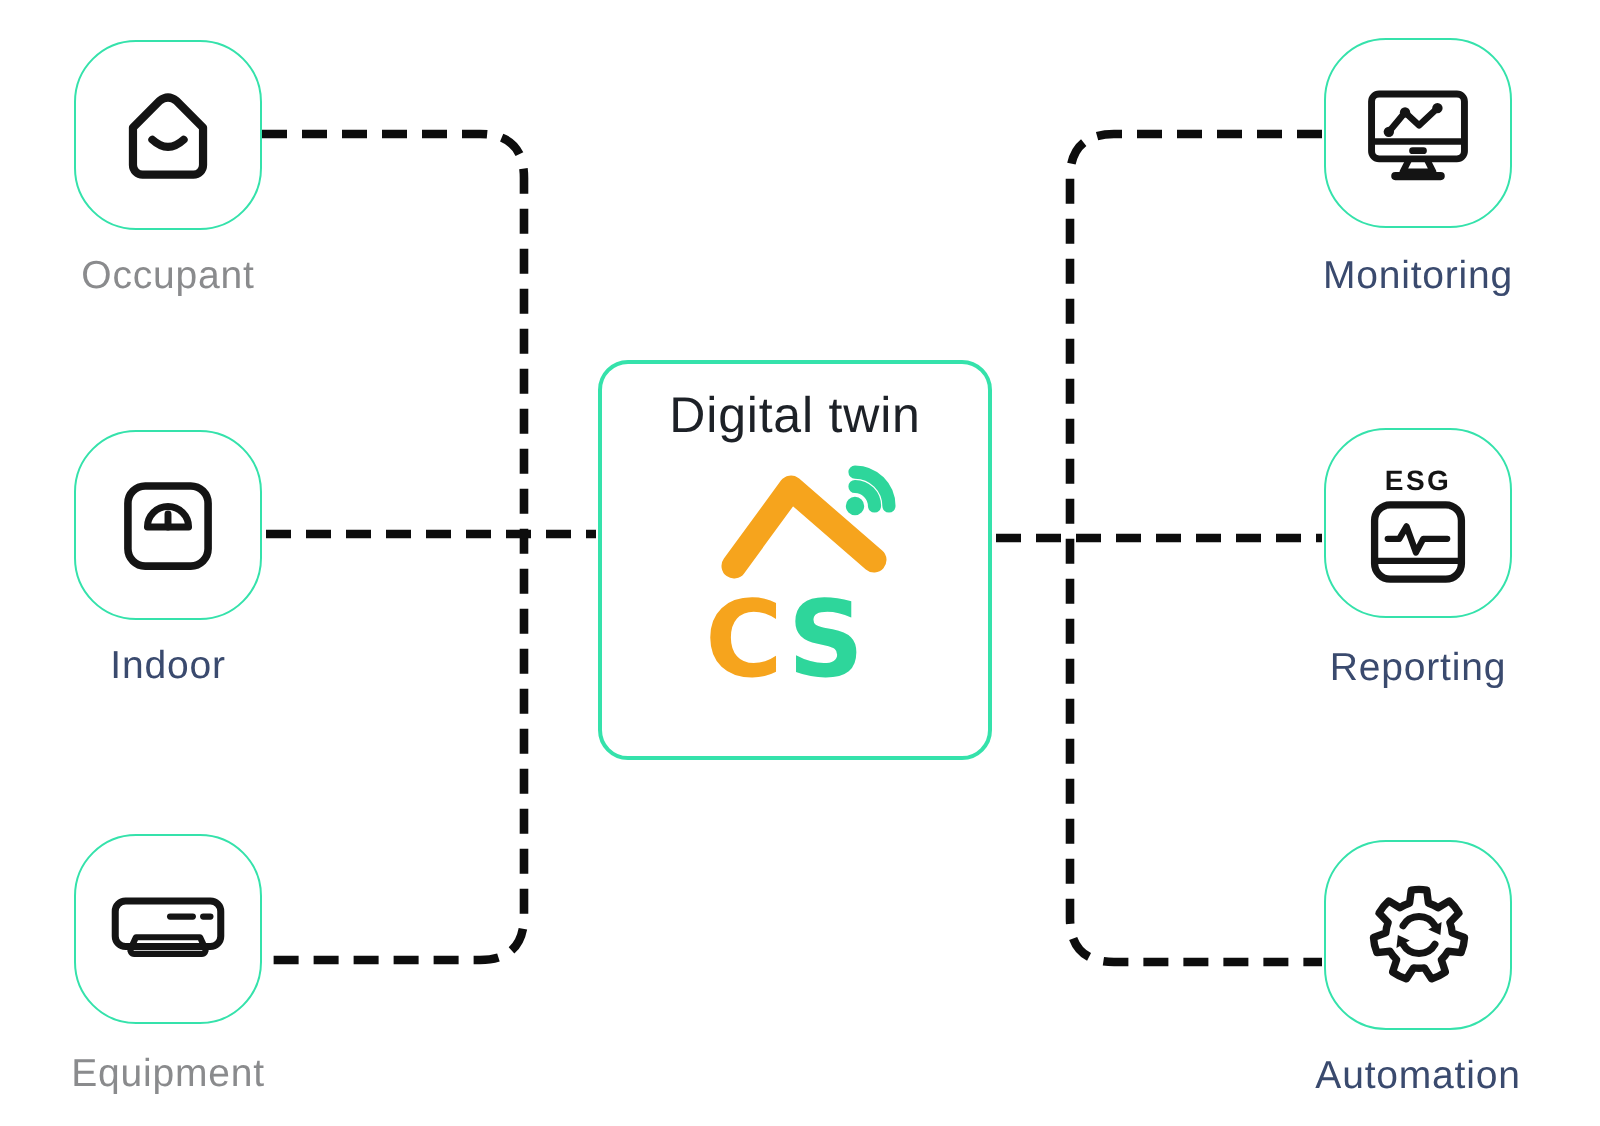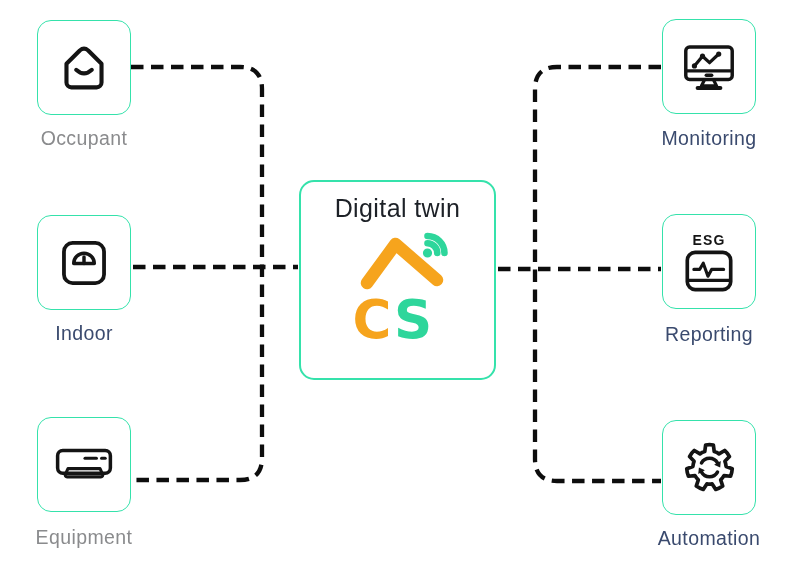--- a/index.html
+++ b/index.html
@@ -1,20 +1,20 @@
 <!DOCTYPE html>
 <html style="--accent: #35E2AB; --line: #0D0D0D; --ink: #141414; --navy: #3A4A6E; --gray: #8A8B8D; --orange: #F6A41D; --green: #2ED69B; --title: #1D2127; --bg: #FFFFFF;"><head>
 <meta charset="utf-8">
 <style>
   html,body{margin:0;padding:0;background:#fff;}
   .canvas{position:relative;width:780px;height:563px;background:var(--bg,#fff);overflow:hidden;
           font-family:"Liberation Sans","DejaVu Sans",sans-serif;}
   .connectors{position:absolute;left:0;top:0;}
   .node{position:absolute;width:94px;height:95px;background:#fff;border:1.8px solid var(--accent);
-        border-radius:14px;display:flex;align-items:center;justify-content:center;box-sizing:border-box;}
+        border-radius:31px;display:flex;align-items:center;justify-content:center;box-sizing:border-box;}
   .node .icon{color:var(--ink);display:block;}
   .node-label{position:absolute;width:200px;text-align:center;font-size:19.5px;font-weight:500;
               letter-spacing:.4px;color:var(--navy);}
   .node-label.muted{color:var(--gray);}
   .center-box{position:absolute;left:299px;top:180px;width:197px;height:200px;background:#fff;
               border:2px solid var(--accent);border-radius:15px;box-sizing:border-box;
               display:flex;flex-direction:column;align-items:center;}
   .center-title{margin-top:12px;font-size:25px;font-weight:500;letter-spacing:.4px;color:var(--title);}
   .logo{margin-top:2px;}
   .logo .roof{stroke:var(--orange);stroke-width:12.5;fill:none;stroke-linecap:round;stroke-linejoin:round;}

